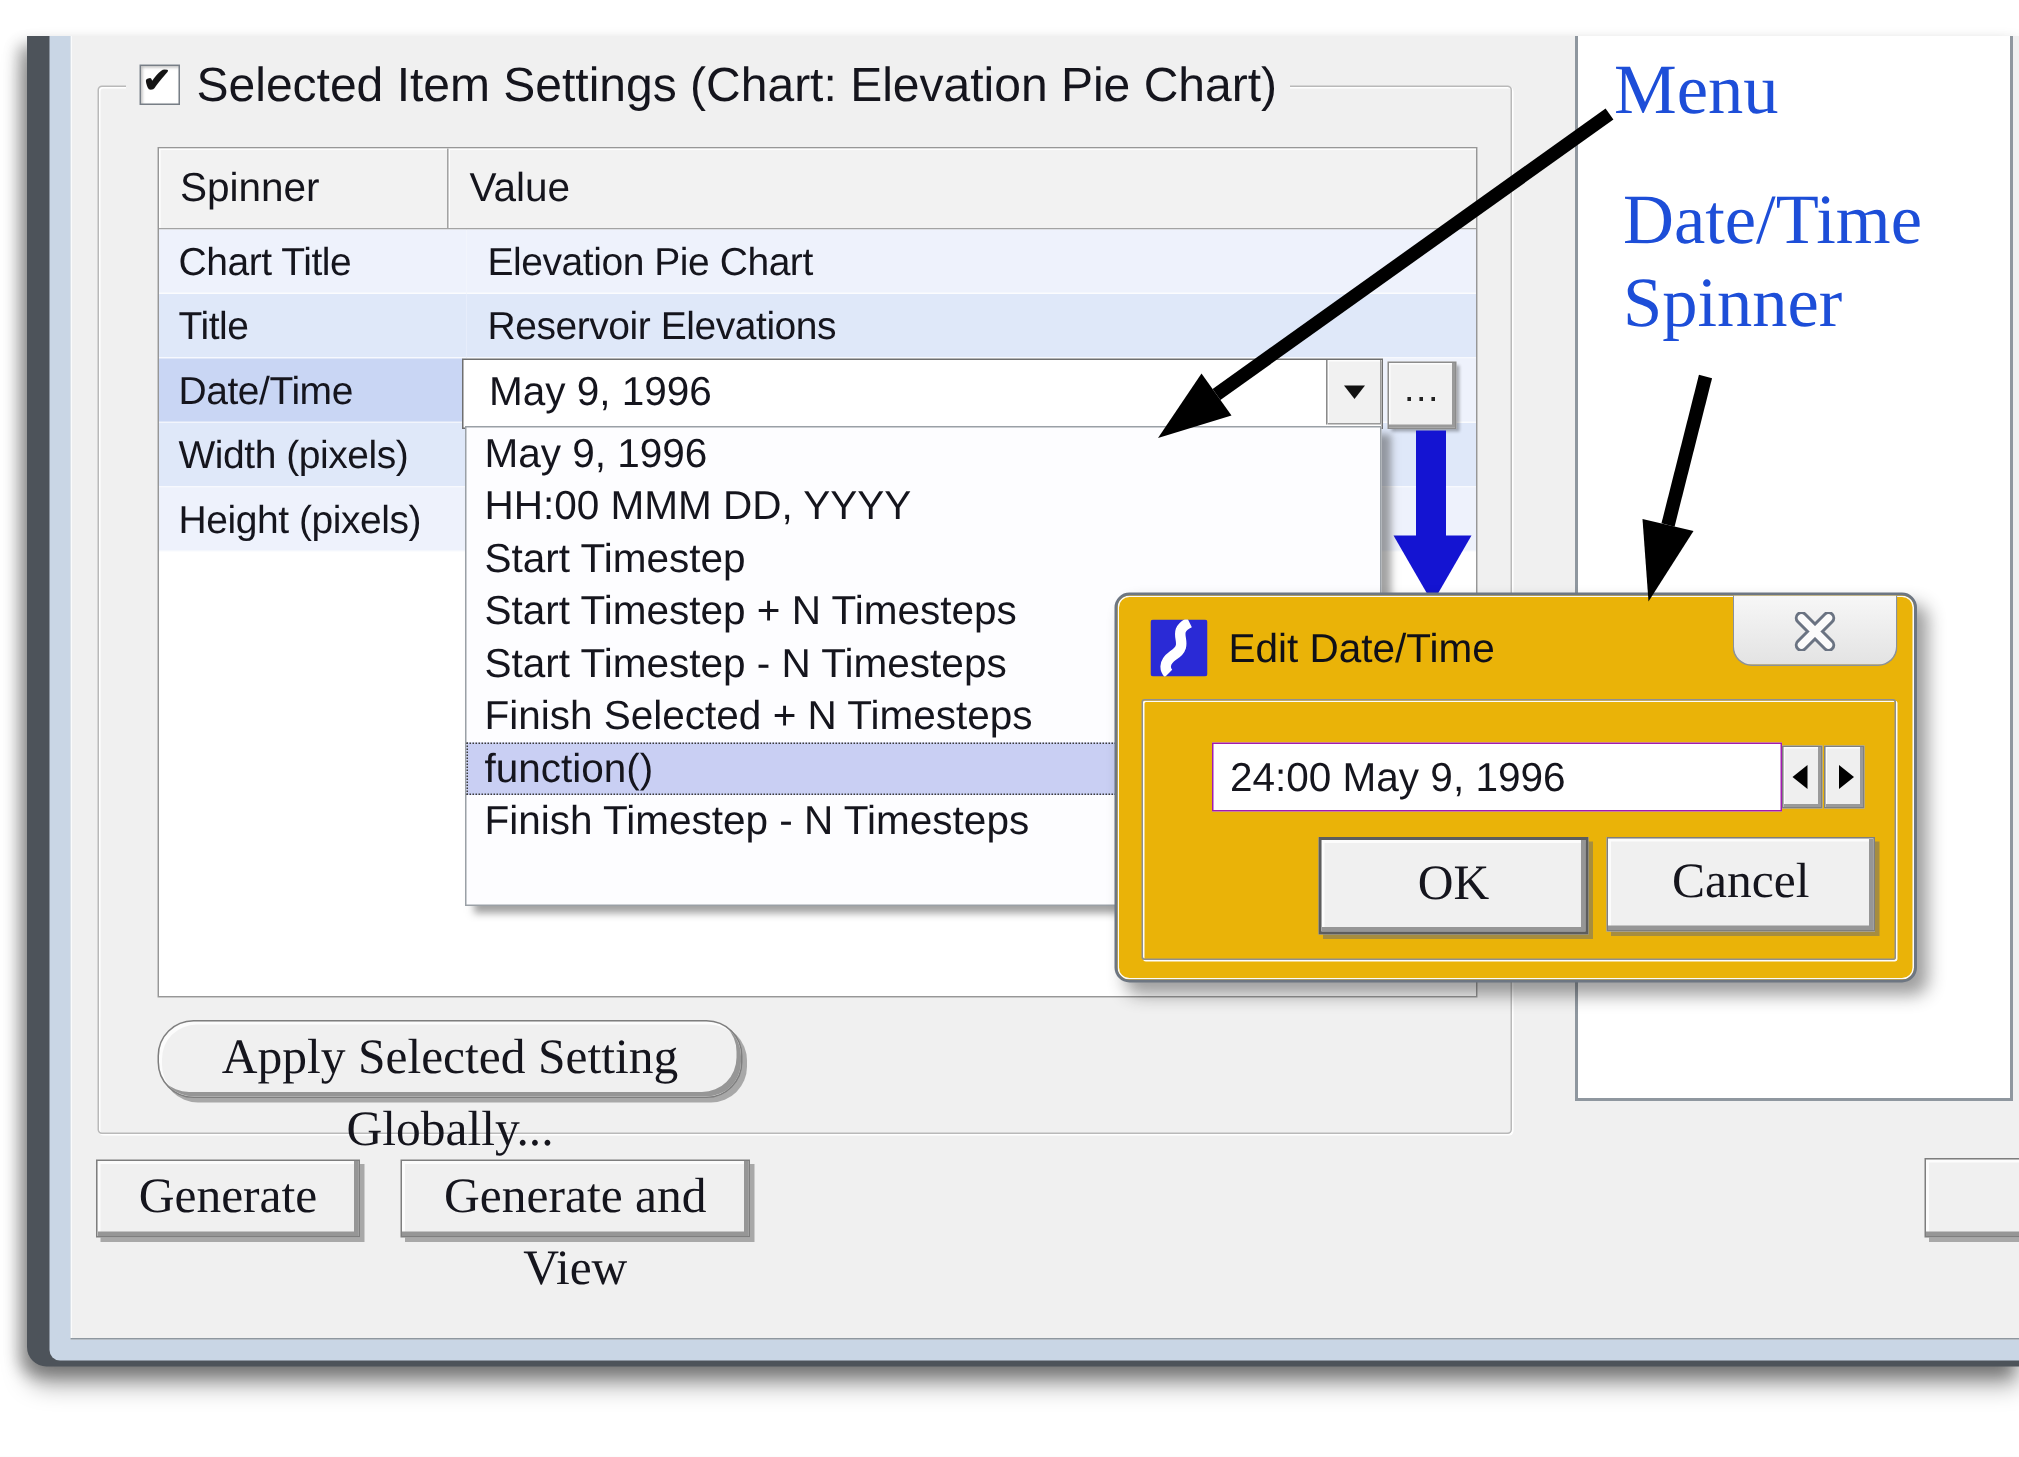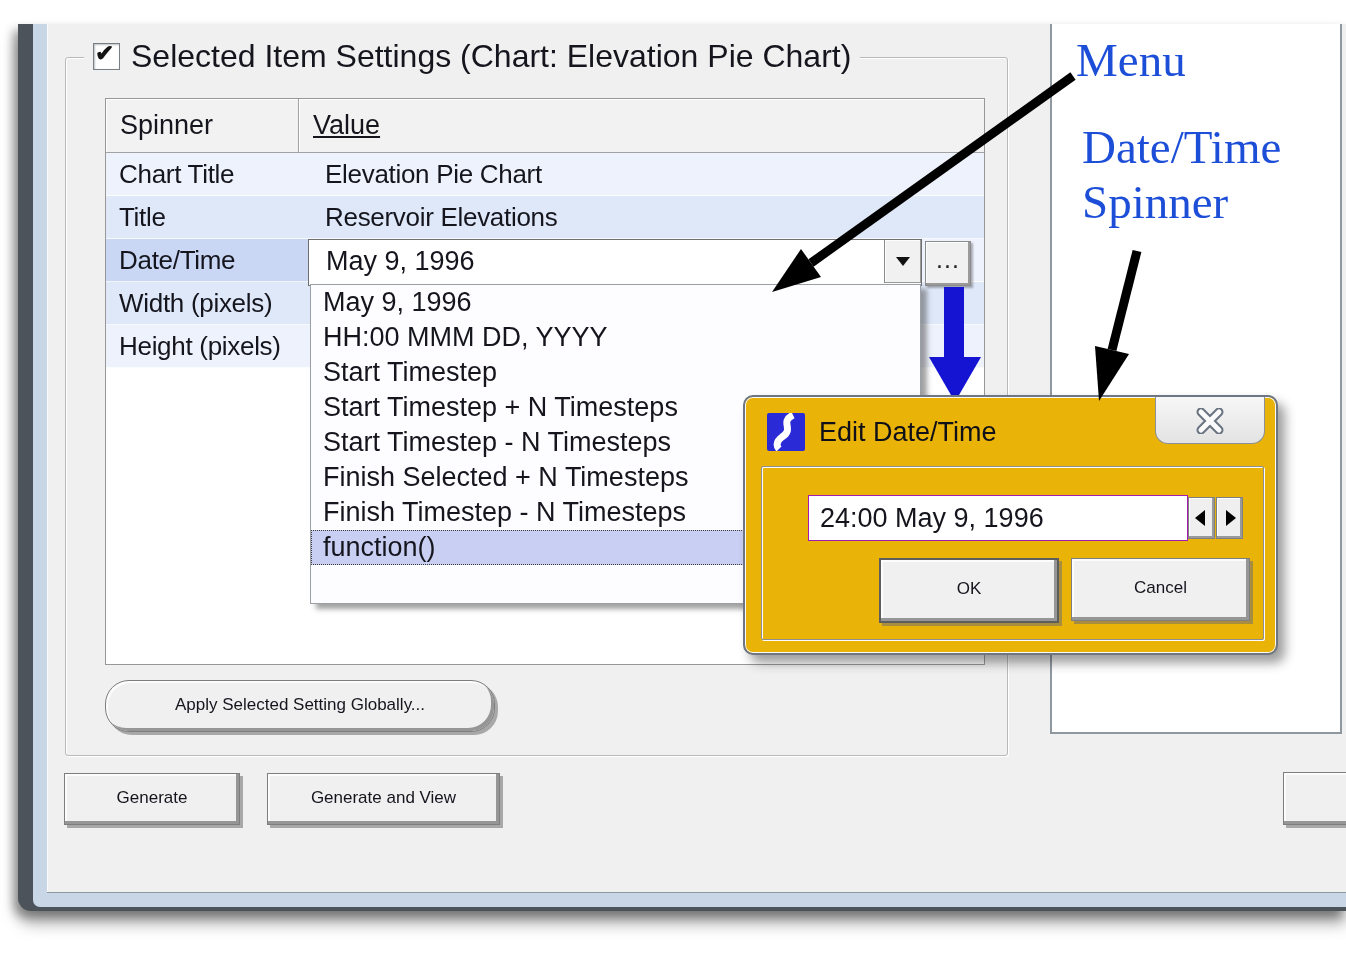--- a/index.html
+++ b/index.html
@@ -24,21 +24,21 @@
   .checkbox{position:relative;width:25px;height:25px;background:#ffffff;border:1px solid #777e86;
              box-shadow:inset 1px 1px 2px rgba(0,0,0,.25);}
   .checkbox .mark{position:absolute;left:1px;top:-4px;font-size:23px;font-weight:bold;color:#141414;}
   .gb-title{font-size:32px;}
   
   .table{position:absolute;left:105px;top:98px;width:878px;height:565px;background:#ffffff;
              border:1px solid #979797;z-index:1;}
   .thead{display:flex;height:53px;background:#f2f2f2;border-bottom:1px solid #a3a3a3;font-size:27px;}
   .th{line-height:52px;padding-left:14px;box-shadow:inset 1px 1px 0 #ffffff;}
   .th1{width:178px;border-right:1px solid #a3a3a3;}
-  .th2{flex:1;text-decoration:underline;}
+  .th2{flex:1;}
   .row{display:flex;height:43px;font-size:26px;letter-spacing:-.3px;}
   .c1{width:192px;padding-left:13px;line-height:42px;box-shadow:inset 0 -1px 0 rgba(255,255,255,.75);}
   .c2{flex:1;padding-left:14px;line-height:42px;box-shadow:inset 0 -1px 0 rgba(255,255,255,.75);}
   .bgA{background:#eef2fc;} .bgB{background:#dfe8f9;} .bgSel{background:#c9d6f4;}
   
   .combo{position:absolute;left:308px;top:239px;width:612px;height:45px;background:#ffffff;
              border:1px solid #6f6f6f;z-index:3;}
   .combo-text{position:absolute;left:17px;top:0;line-height:43px;font-size:27px;}
   .combo-btn{position:absolute;right:0;top:0;width:36px;height:43px;background:#f1f1f1;
              border-left:1px solid #8a8a8a;box-shadow:inset -1px -1px 0 #9a9a9a,inset 1px 1px 0 #fdfdfd;}
@@ -74,22 +74,22 @@
              box-sizing:border-box;}
   .spin-btn{position:absolute;top:497px;width:27px;height:42px;background:#efefef;border:1px solid #808080;
              box-shadow:inset -2px -2px 0 #9a9a9a,inset 1px 1px 0 #fdfdfd;z-index:8;box-sizing:border-box;}
   .spin-left{left:1188px;} .spin-right{left:1216px;}
   .tri-left{position:absolute;left:6px;top:12px;width:0;height:0;border:8px solid transparent;
              border-right:10px solid #000;border-left:none;}
   .tri-right{position:absolute;left:9px;top:12px;width:0;height:0;border:8px solid transparent;
              border-left:10px solid #000;border-right:none;}
   
   .btn3d{position:absolute;background:#f0f0f0;border:1px solid #7e7e7e;text-align:center;
-             font-size:17px;color:#15151d;z-index:3;
-             box-shadow:inset -3px -3px 0 #969696,inset 2px 2px 0 #fcfcfc,3px 3px 0 rgba(110,110,110,.55);}
+             font-size:33px;color:#15151d;z-index:3;
+             box-shadow:inset -3px -3px 0 #969696,inset 2px 2px 0 #fcfcfc,3px 3px 0 rgba(110,110,110,.55);font-family:Liberation Serif, serif;}
   .ok-btn{left:879px;top:558px;width:176px;height:61px;line-height:58px;border:2px solid #5d5d5d;z-index:8;}
   .cancel-btn{left:1071px;top:558px;width:177px;height:61px;line-height:58px;z-index:8;}
   .apply-btn{left:105px;top:680px;width:388px;height:50px;line-height:48px;border-radius:24px;}
   .gen-btn{left:64px;top:773px;width:174px;height:50px;line-height:48px;}
   .genview-btn{left:267px;top:773px;width:231px;height:50px;line-height:48px;}
   .partial-btn{left:1283px;top:772px;width:80px;height:51px;}
   
   .ann{position:absolute;font-family:Liberation Serif, serif;color:#1d4ed8;z-index:9;}
   .ann-menu{left:1076px;top:33px;font-size:47px;}
   .ann-spinner{left:1082px;top:120px;font-size:47px;line-height:55px;}
@@ -149,22 +149,22 @@
   </div>
   <div class="dots-btn">...</div>
 
   <div class="popup">
     <div class="item">May 9, 1996</div>
     <div class="item">HH:00 MMM DD, YYYY</div>
     <div class="item">Start Timestep</div>
     <div class="item">Start Timestep + N Timesteps</div>
     <div class="item">Start Timestep - N Timesteps</div>
     <div class="item">Finish Selected + N Timesteps</div>
+    <div class="item sel">function()</div>
     <div class="item">Finish Timestep - N Timesteps</div>
-    <div class="item sel">function()</div>
   </div>
 
   <div class="blue-shaft"></div>
   <div class="blue-head"></div>
 
   <div class="dialog">
     <svg class="dlg-icon" viewBox="0 0 38 38" width="38" height="38">
       <rect x="0" y="0" width="38" height="38" rx="2" fill="#2a2ad6"></rect>
       <path d="M26 2 C 12 9, 28 16, 15 24 C 8 29, 10 34, 12 36" stroke="#ffffff" stroke-width="7" fill="none"></path>
     </svg>

